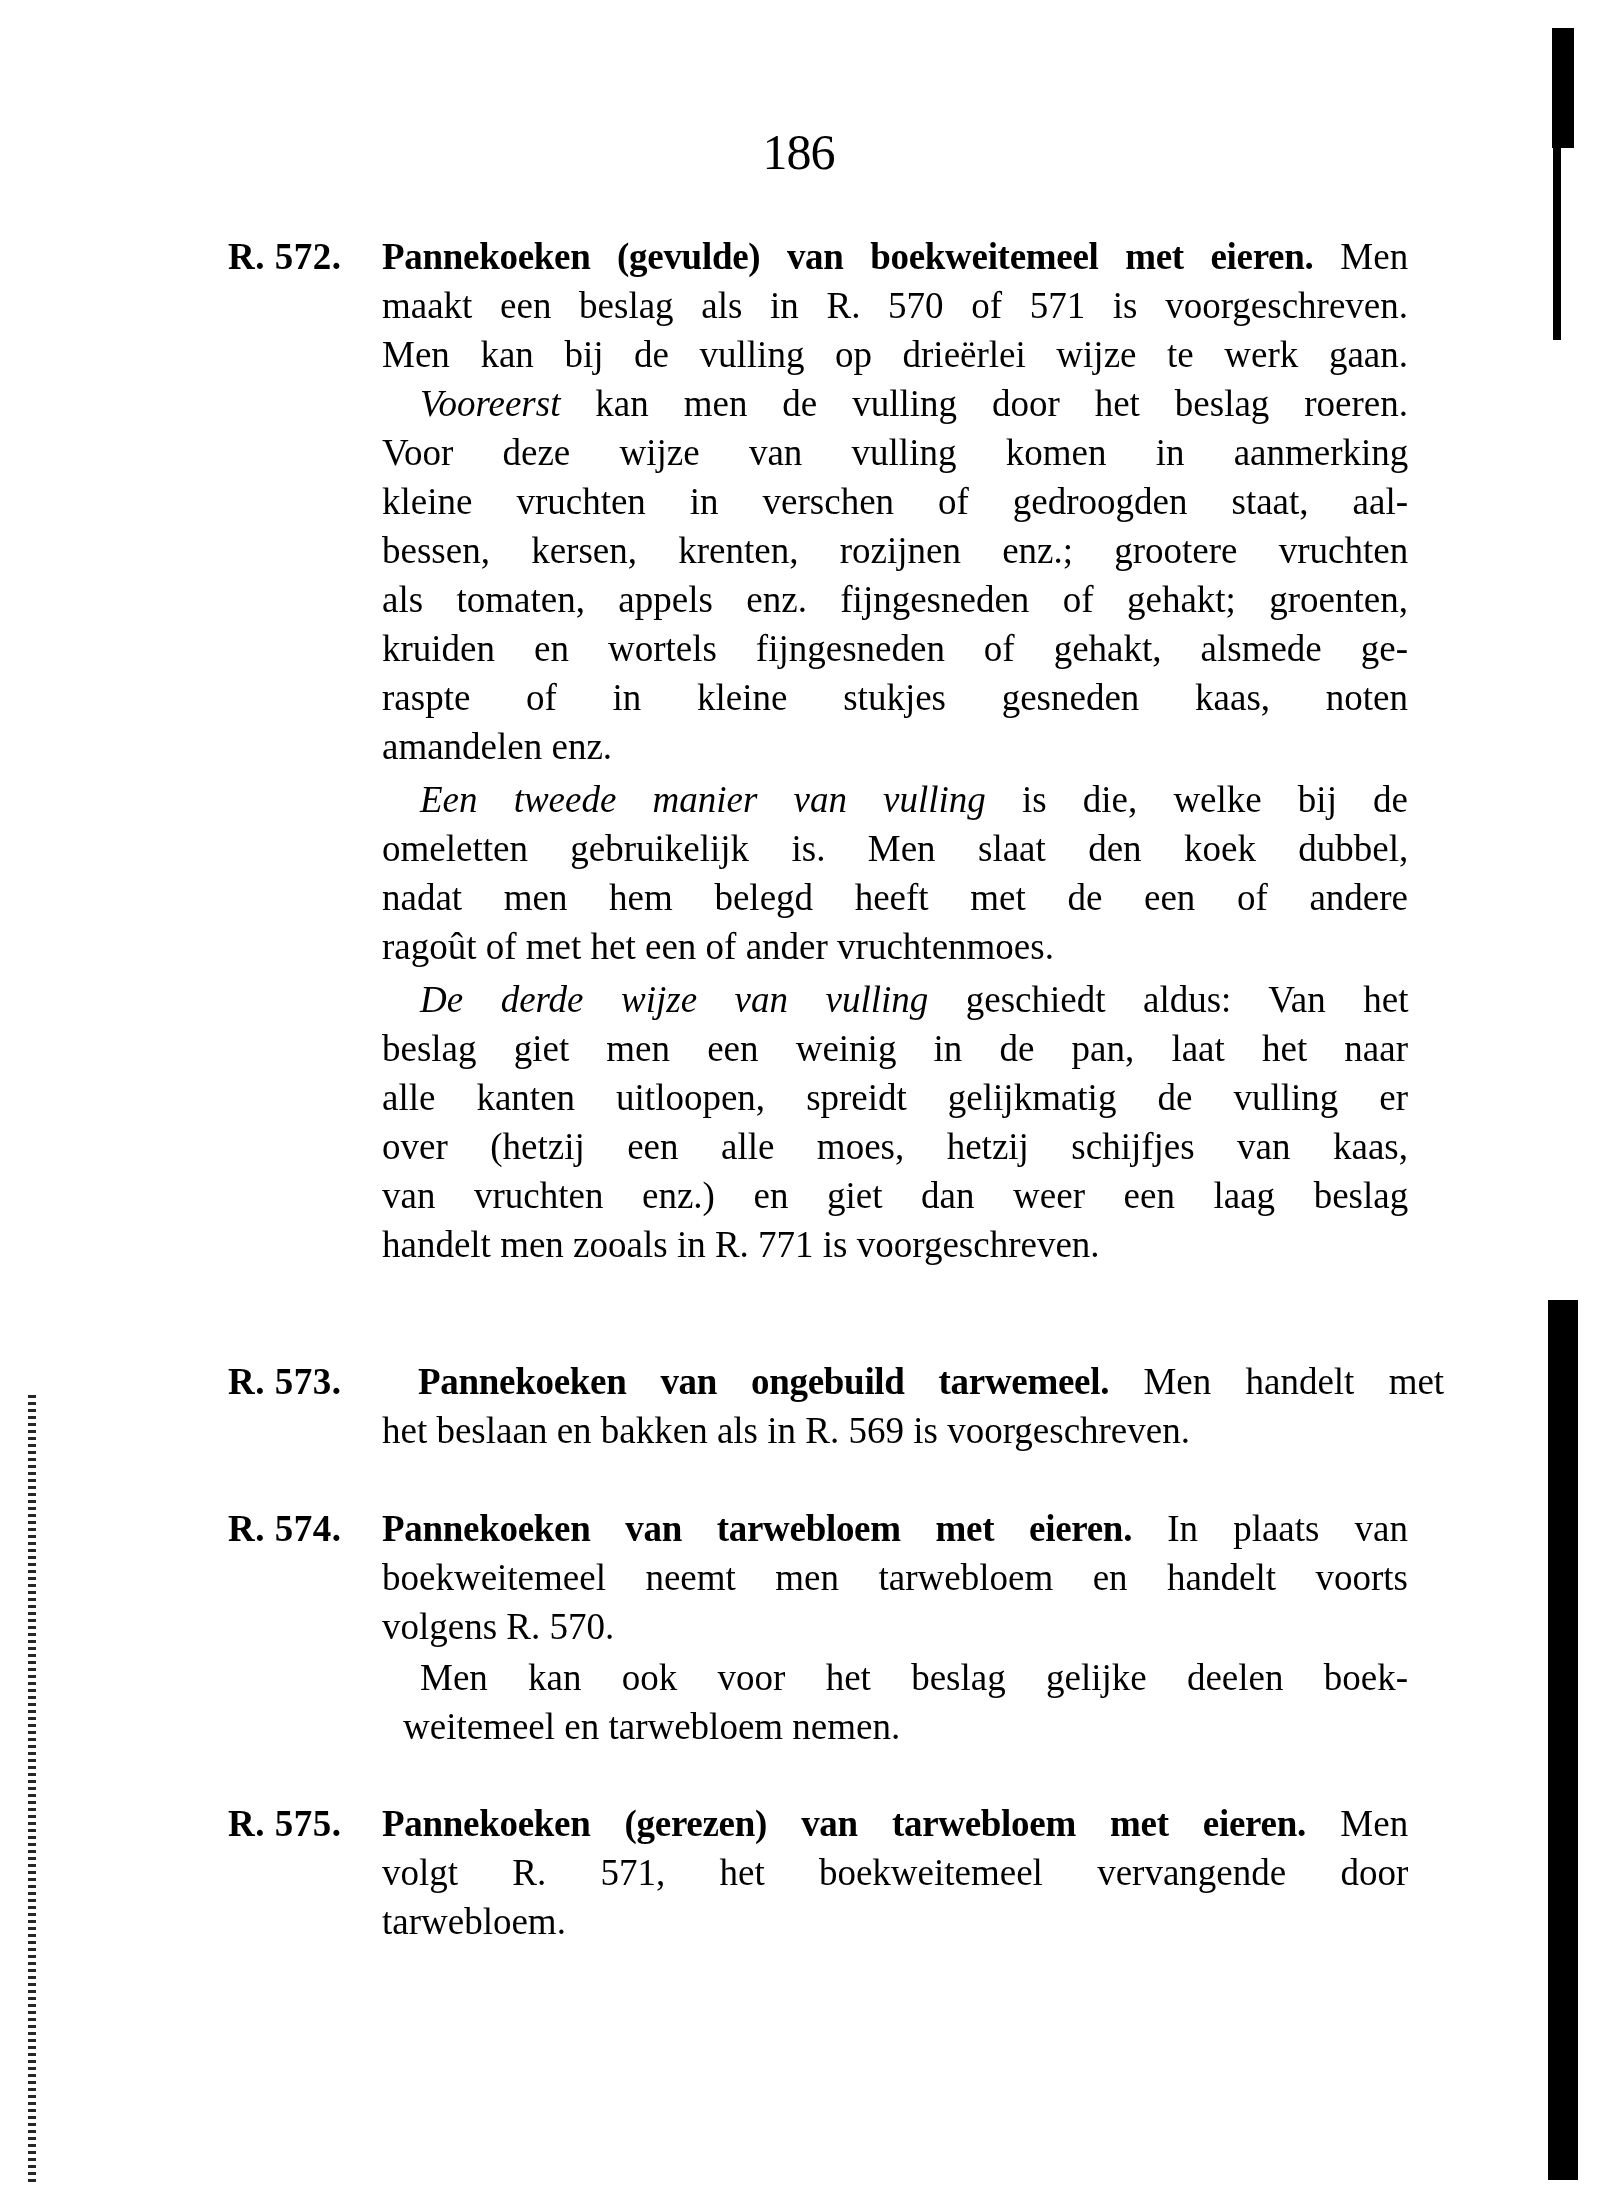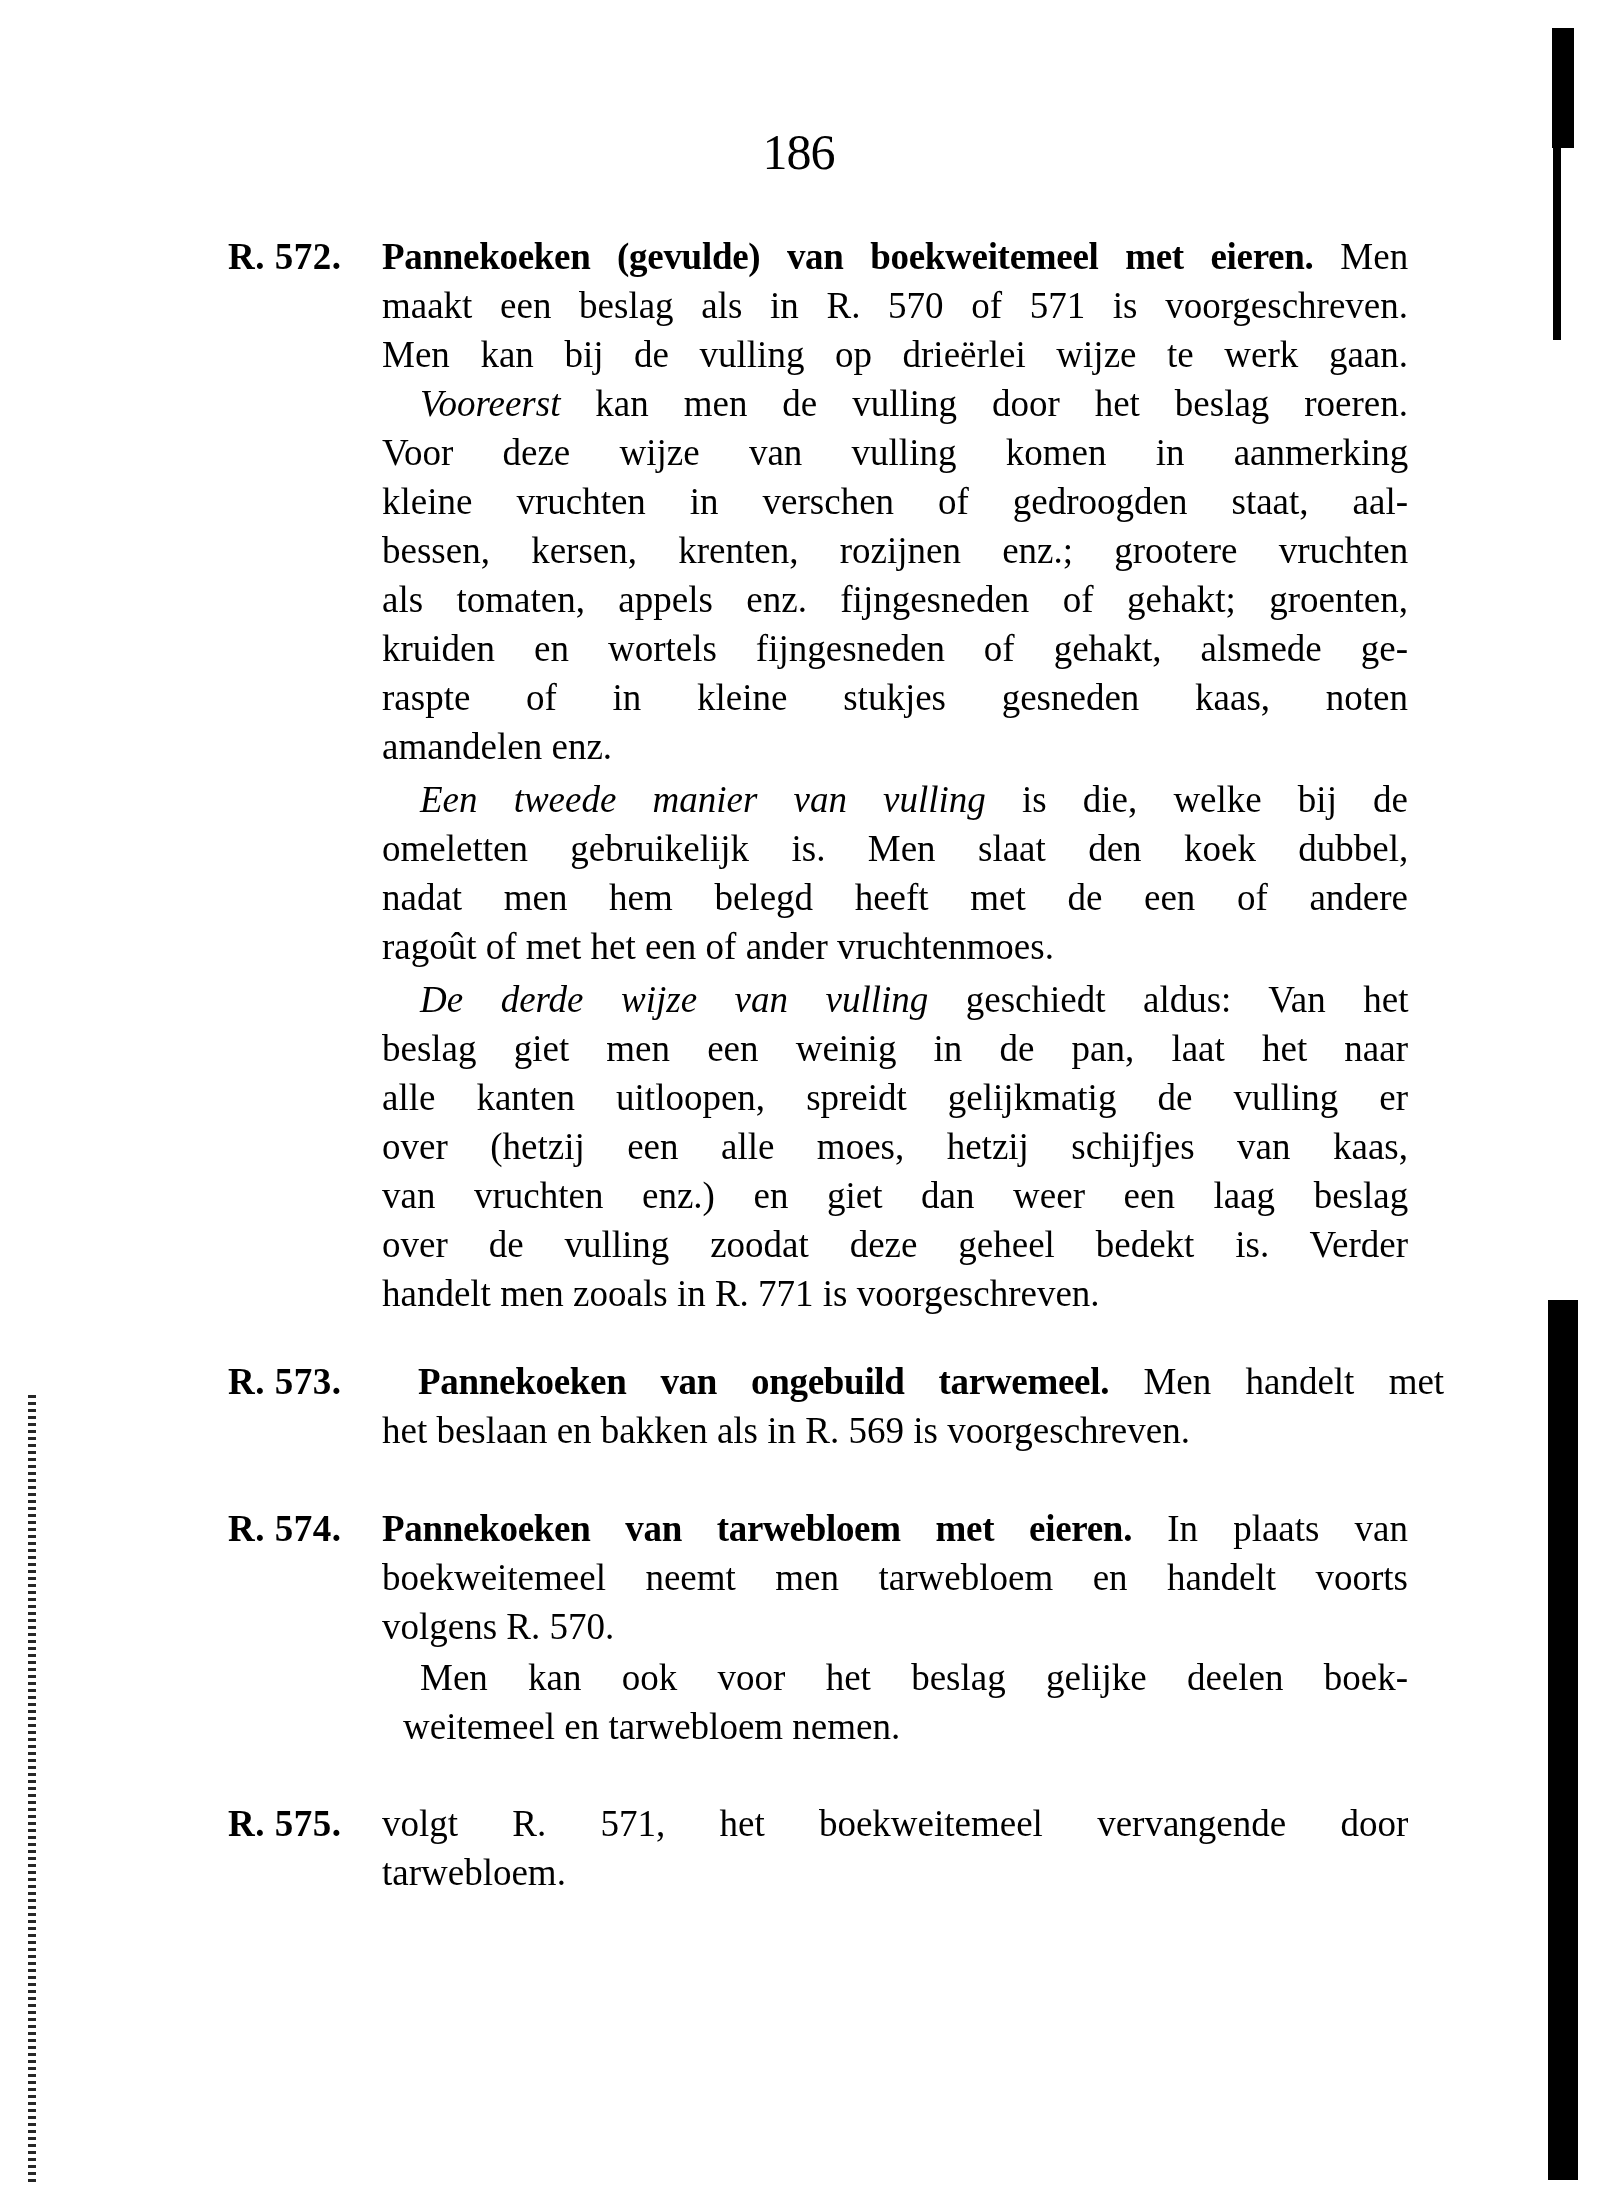--- a/index.html
+++ b/index.html
@@ -47,21 +47,20 @@
     <span class="line last" style="white-space: nowrap; display: block;">amandelen enz.</span>
     <span class="line indent" style="margin-top: 4px; white-space: nowrap; display: block; word-spacing: 26.89px;"><span class="em">Een tweede manier van vulling</span><span> is die, welke bij de</span></span>
     <span class="line" style="white-space: nowrap; display: block; word-spacing: 33.14px;">omeletten gebruikelijk is. Men slaat den koek dubbel,</span>
     <span class="line" style="white-space: nowrap; display: block; word-spacing: 32.33px;">nadat men hem belegd heeft met de een of andere</span>
     <span class="line last" style="white-space: nowrap; display: block;">ragoût of met het een of ander vruchtenmoes.</span>
     <span class="line indent" style="margin-top: 4px; white-space: nowrap; display: block; word-spacing: 28.25px;"><span class="em">De derde wijze van vulling</span><span> geschiedt aldus: Van het</span></span>
     <span class="line" style="white-space: nowrap; display: block; word-spacing: 27.9px;">beslag giet men een weinig in de pan, laat het naar</span>
     <span class="line" style="white-space: nowrap; display: block; word-spacing: 31.71px;">alle kanten uitloopen, spreidt gelijkmatig de vulling er</span>
     <span class="line" style="white-space: nowrap; display: block; word-spacing: 32.25px;">over (hetzij een alle moes, hetzij schijfjes van kaas,</span>
     <span class="line" style="white-space: nowrap; display: block; word-spacing: 29.33px;">van vruchten enz.) en giet dan weer een laag beslag</span>
-    <span class="line" style="white-space: nowrap; display: block; word-spacing: 31.63px;">over de vulling zoodat deze geheel bedekt is. Verder</span>
     <span class="line last" style="white-space: nowrap; display: block;">handelt men zooals in R. 771 is voorgeschreven.</span>
   </div>
 </div>
 
 <div class="recipe" style="top:1357px;">
   <div class="rnum">R. 573.</div>
   <div class="body">
     <span class="line" style="white-space: nowrap; display: block; word-spacing: 25px; margin-left: 36px;"><span class="title">Pannekoeken van ongebuild tarwemeel.</span><span> Men handelt met</span></span>
     <span class="line last" style="white-space: nowrap; display: block;">het beslaan en bakken als in R. 569 is voorgeschreven.</span>
   </div>
@@ -74,16 +73,17 @@
     <span class="line" style="white-space: nowrap; display: block; word-spacing: 30.17px;">boekweitemeel neemt men tarwebloem en handelt voorts</span>
     <span class="line last" style="white-space: nowrap; display: block;">volgens R. 570.</span>
     <span class="line indent" style="margin-top: 2px; white-space: nowrap; display: block; word-spacing: 31px;">Men kan ook voor het beslag gelijke deelen boek-</span>
     <span class="line last" style="white-space: nowrap; display: block; margin-left: 21px;">weitemeel en tarwebloem nemen.</span>
   </div>
 </div>
 
 <div class="recipe" style="top:1799px;">
   <div class="rnum">R. 575.</div>
   <div class="body">
+    <span class="line" style="white-space: nowrap; display: block; word-spacing: 25.17px;"><span class="title">Pannekoeken (gerezen) van tarwebloem met eieren.</span><span> Men</span></span>
     <span class="line" style="white-space: nowrap; display: block; word-spacing: 45px;">volgt R. 571, het boekweitemeel vervangende door</span>
     <span class="line last" style="white-space: nowrap; display: block;">tarwebloem.</span>
   </div>
 </div>
 
 </body></html>

